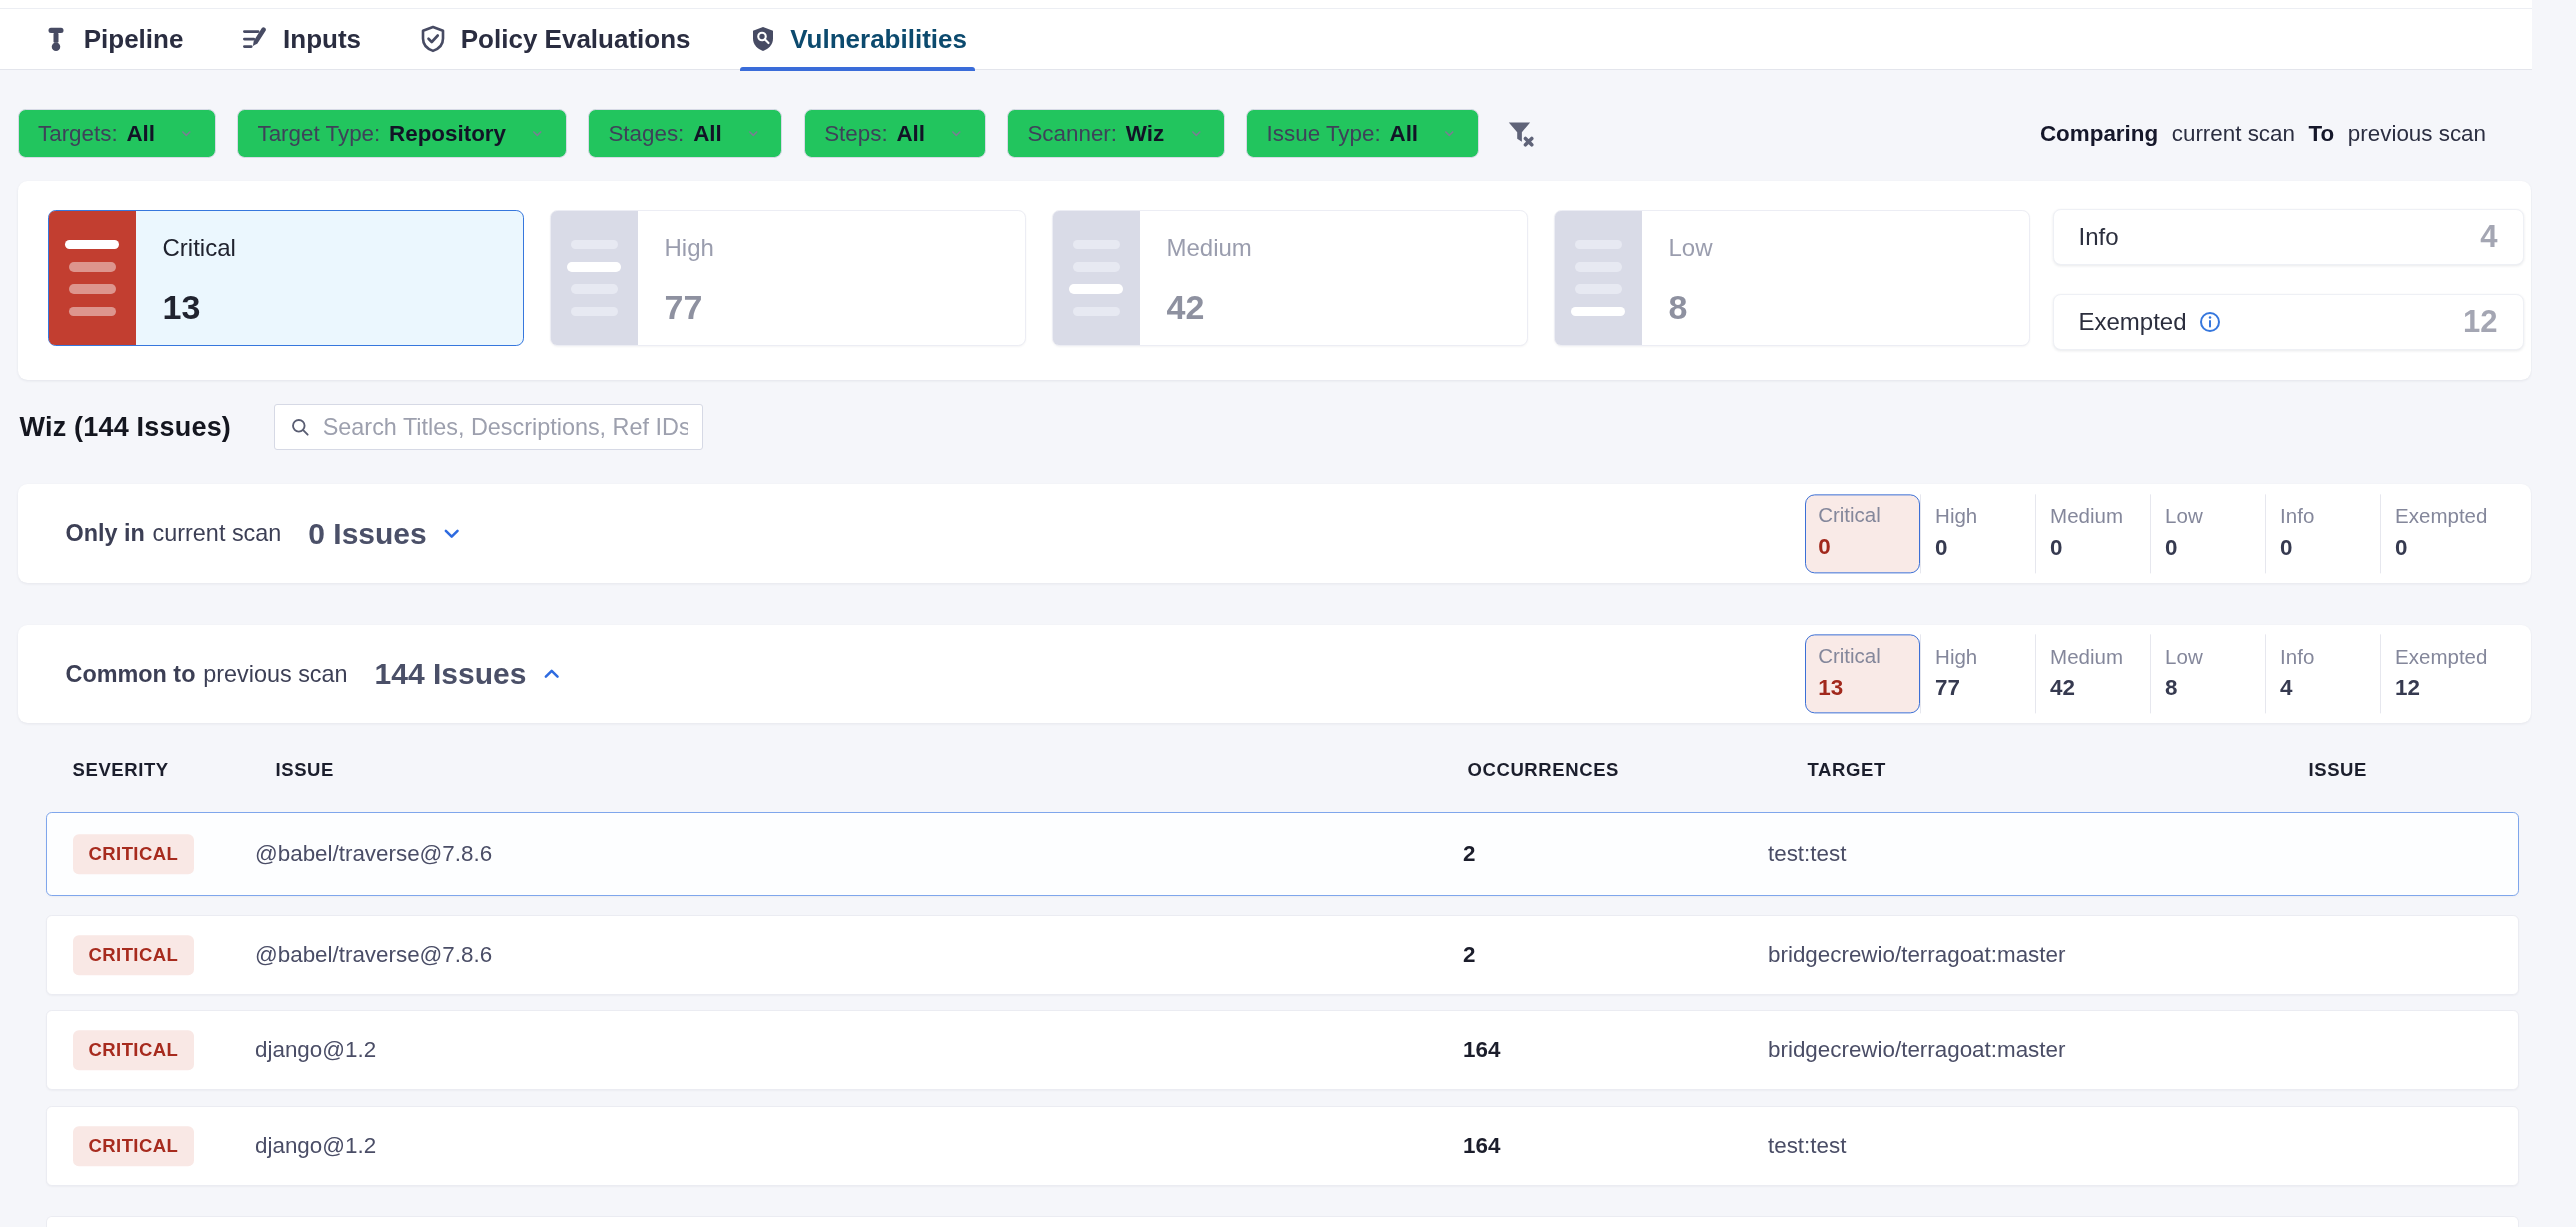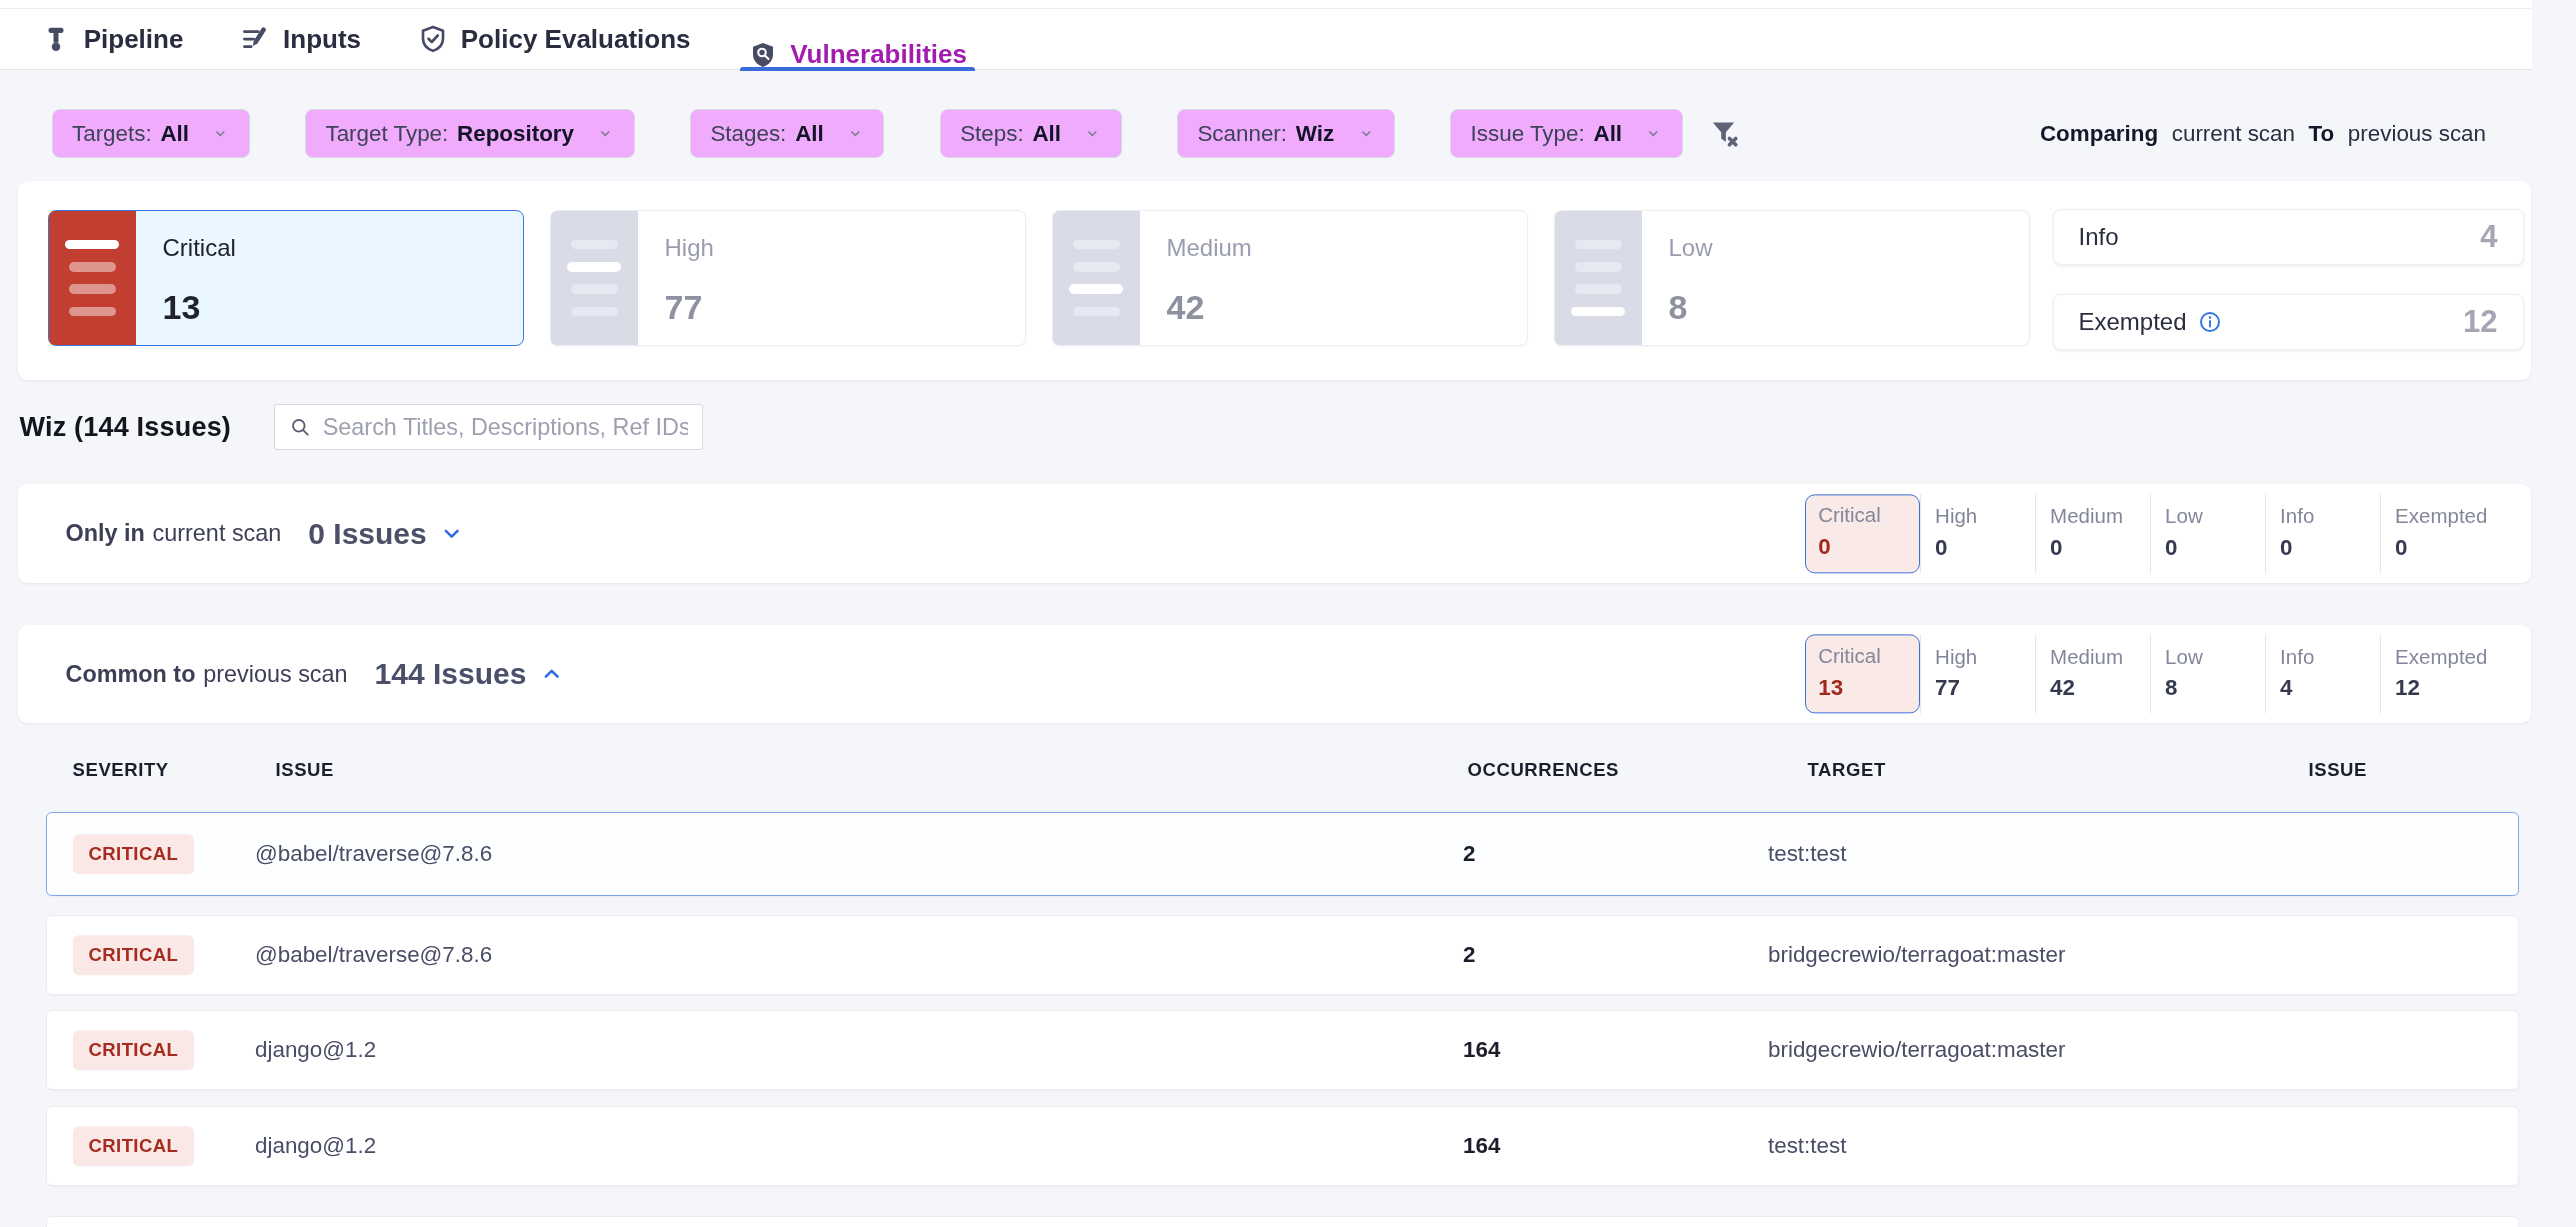--- a/index.html
+++ b/index.html
@@ -6,26 +6,26 @@
   html,body { background:#f5f6fa; }
   body { font-family:"Liberation Sans","DejaVu Sans",sans-serif; }
   .page { position:relative; width:2532px; height:1228px; background:#f5f6fa; overflow:hidden; }
 
   
   .tabbar { position:absolute; top:0; left:0; right:0; height:70px; background:#fff; border-bottom:1px solid #e3e5ec; }
   .tabbar .topline { position:absolute; top:7.8px; left:0; right:0; height:1px; background:#eceef3; }
   .tabs { position:absolute; top:8.8px; left:41px; right:0; height:61px; display:flex; align-items:center; gap:57px; }
   .tab { position:relative; height:61px; display:flex; align-items:center; gap:12.7px; font-size:26px; font-weight:600; color:#2a2d40; cursor:pointer; }
   .tab .ticon { width:30px; height:30px; color:#474b63; display:flex; }
-  .tab.active { color:#a21caf;align-items:flex-end; }
+  .tab.active { color:#0c4a6e; }
   .tab.active::after { content:""; position:absolute; left:-7.8px; right:-7.8px; bottom:-1px; height:3.9px; background:#3a6cd9; border-radius:2.9px 2.9px 0 0; }
 
   
   .filterbar { position:absolute; top:109px; left:17.5px; right:46px; height:49px; display:flex; align-items:center; gap:21.4px; }
-  .dd { height:49px; display:flex; align-items:center; background:#f0abfc; border:1px solid #d7dae6; border-radius:7.8px; padding:0 19.5px; cursor:pointer; white-space:nowrap;margin-left:34px; }
+  .dd { height:49px; display:flex; align-items:center; background:#22c55e; border:1px solid #d7dae6; border-radius:7.8px; padding:0 19.5px; cursor:pointer; white-space:nowrap; }
   .dd .lbl { font-size:22.4px; color:#3e4259; }
   .dd .val { font-size:22.4px; font-weight:700; color:#121426; margin-left:8.8px; }
   .dd .chev { width:16.6px; height:16.6px; color:#7a7e92; margin-left:23.4px; display:flex; }
   .clearfilter { width:33px; height:33px; color:#5f6378; margin-left:3.9px; cursor:pointer; display:flex; }
   .comparing { margin-left:auto; font-size:22.4px; color:#2b2e41; white-space:nowrap; }
   .comparing .b { font-weight:700; color:#15172a; }
   .comparing .sp { margin:0 6.8px; }
 
   
   .summary { position:absolute; left:17.5px; top:181px; width:2513px; height:199px; background:#fff; border-radius:9.7px; box-shadow:0 1px 2.9px rgba(30,35,60,.08); }

